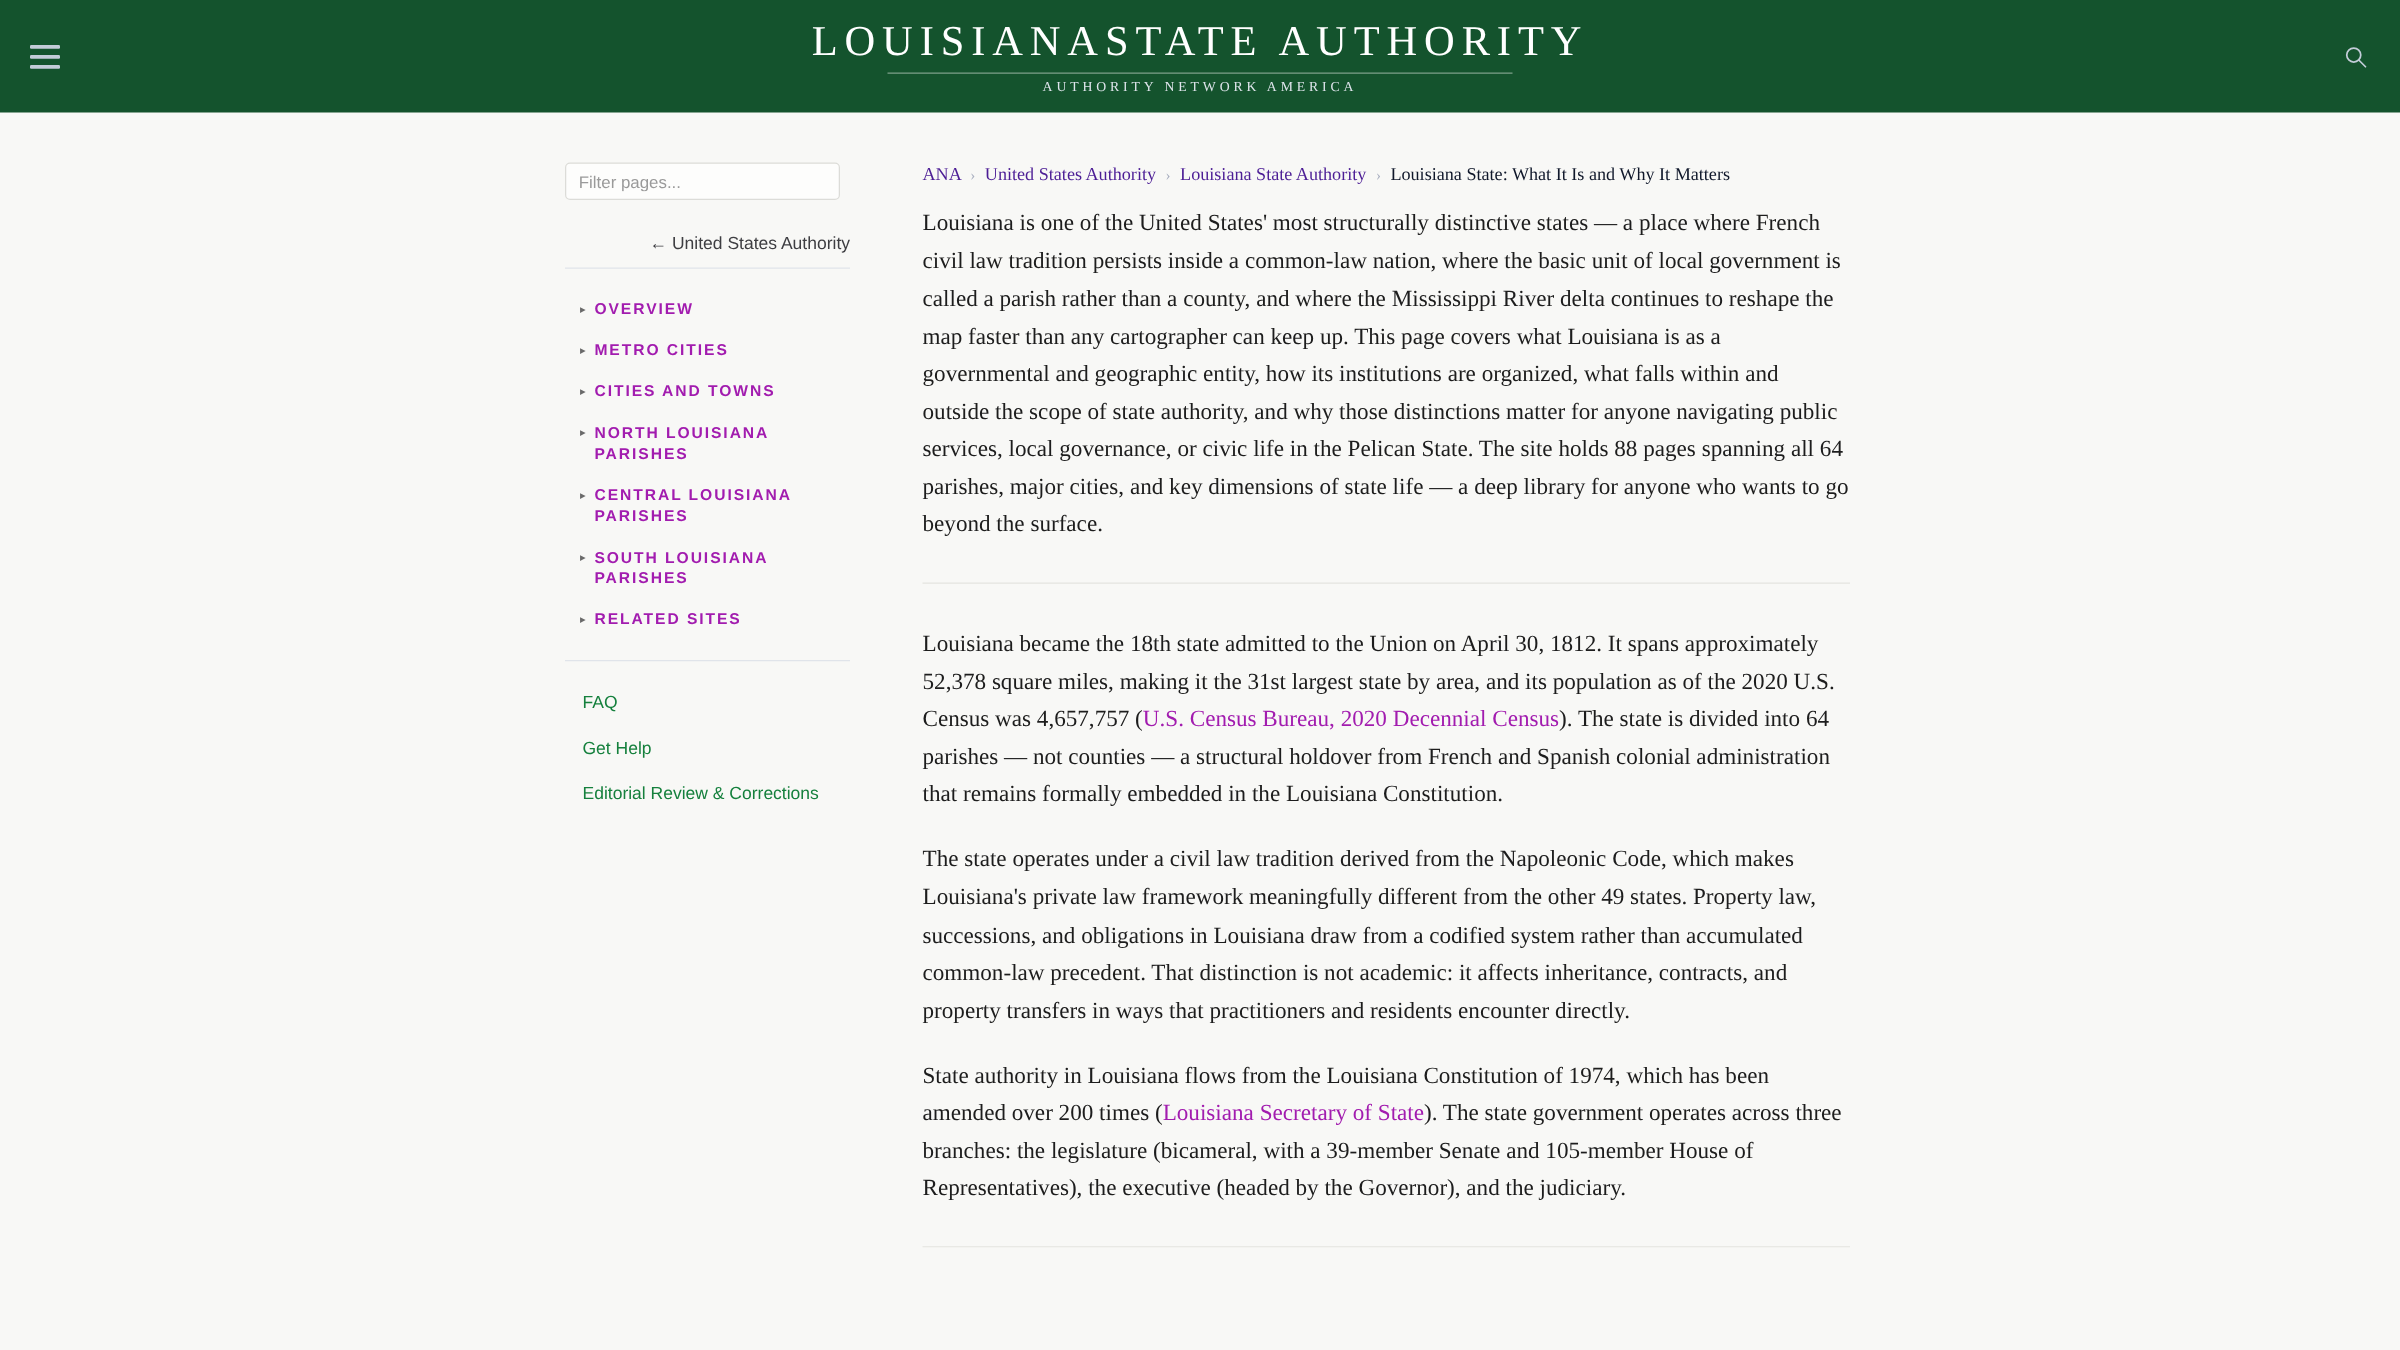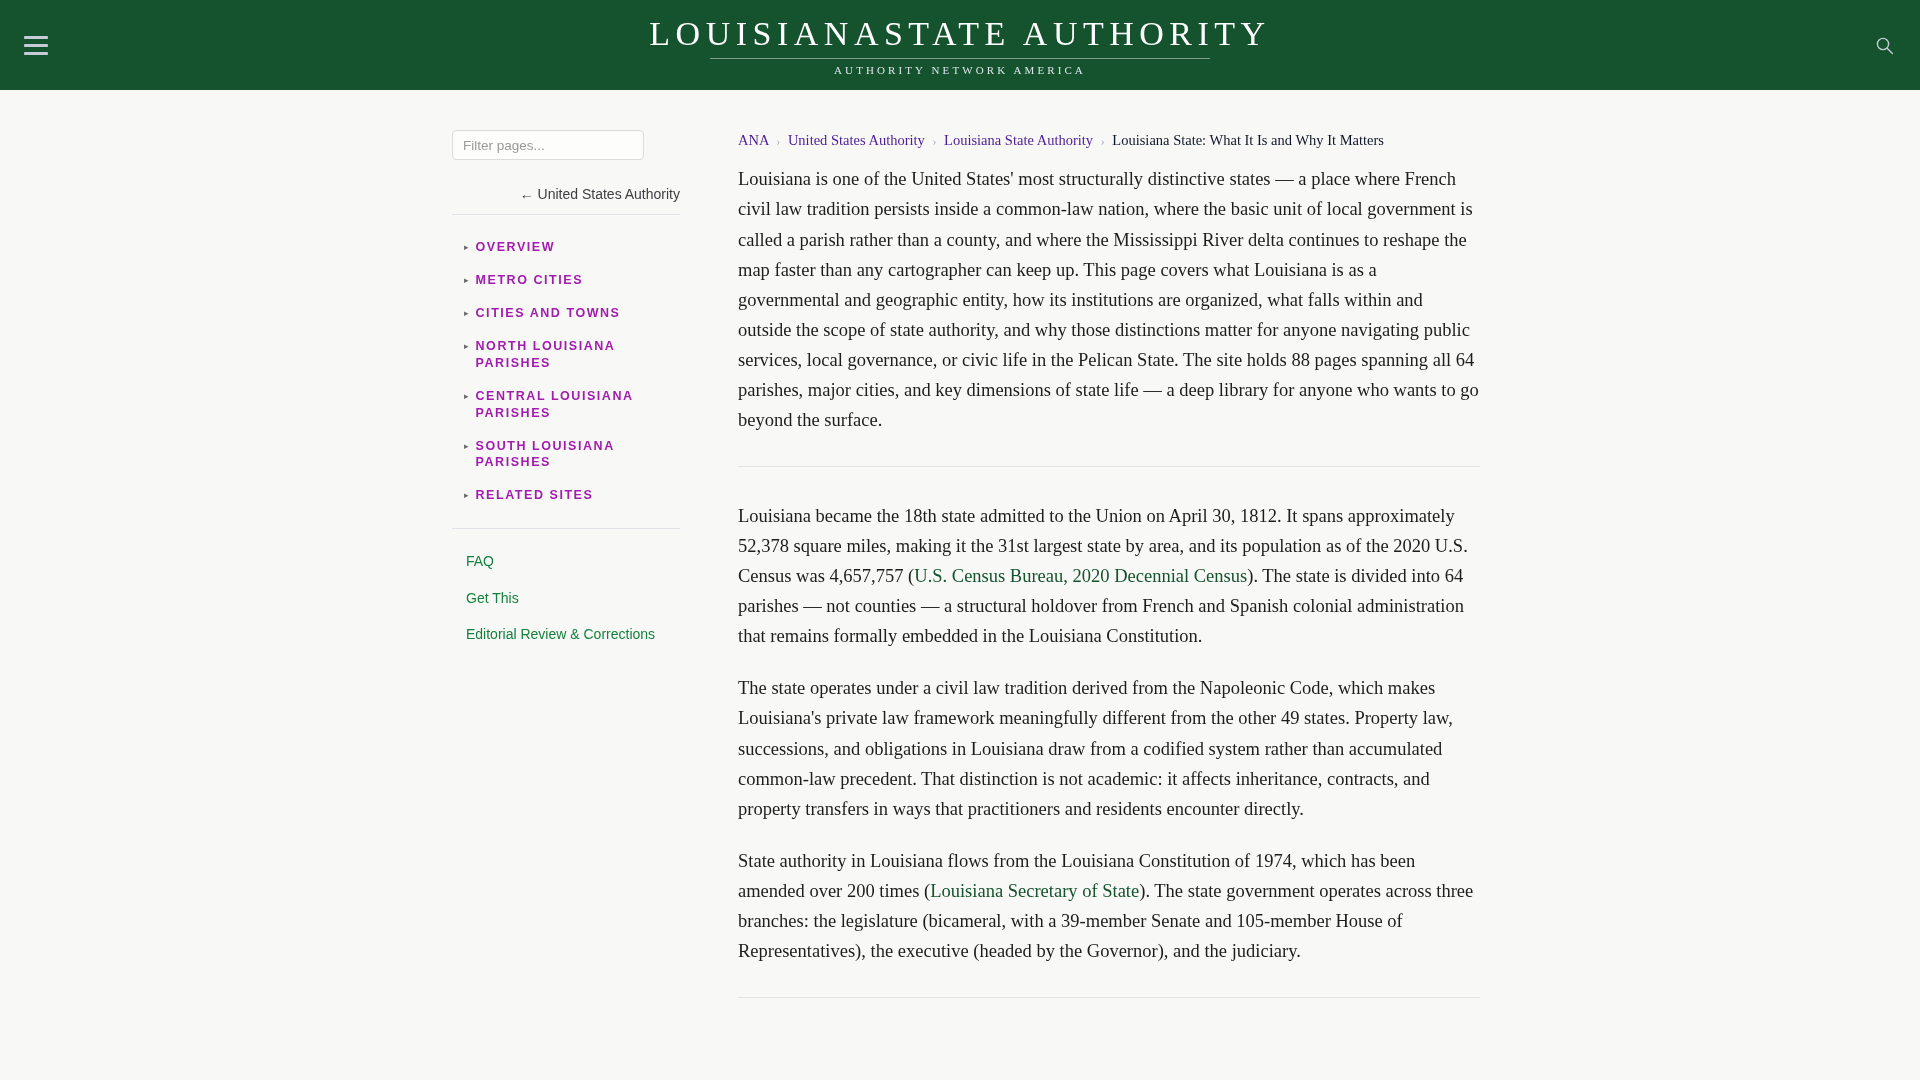--- a/index.html
+++ b/index.html
@@ -89,21 +89,21 @@
     align-items: flex-start;
     padding-top: 40px;
   }
   .sidebar {
     width: 228px;
     margin-left: 452px;
     flex: 0 0 228px;
     padding-bottom: 60px;
   }
   .filter-input {
-    width: 192px;
+    width: 220px;
     height: 30px;
     border: 1px solid #dcdcd8;
     border-radius: 4px;
     background: #fdfdfc;
     padding: 0 10px;
     font-family: "Liberation Sans", sans-serif;
     font-size: 13.5px;
     color: #3c3c3c;
     outline: none;
   }
@@ -188,21 +188,21 @@
   }
   .content p {
     font-family: "Liberation Serif", serif;
     font-size: 18.5px;
     line-height: 1.63;
     color: #1d1d1d;
     margin: 0 0 22px 0;
     text-align: left;
   }
   .content p a {
-    color: #14532d;
+    color: #a21caf;
     text-decoration: none;
     cursor: pointer;
   }
   .section-rule {
     height: 1px;
     background: #e3e3e0;
     margin: 30px 0 34px 0;
   }
   .section-heading {
     font-family: "Liberation Serif", serif;
@@ -275,21 +275,21 @@
       <span class="nav-label">SOUTH LOUISIANA PARISHES</span>
     </div>
     <div class="nav-group">
       <span class="nav-caret">▸</span>
       <span class="nav-label">RELATED SITES</span>
     </div>
 
     <div class="sidebar-divider-2"></div>
 
     <a class="util-link">FAQ</a>
-    <a class="util-link">Get This</a>
+    <a class="util-link">Get Help</a>
     <a class="util-link">Editorial Review &amp; Corrections</a>
   </aside>
 
   <main class="content">
 
     <nav class="breadcrumb">
       <a>ANA</a>
       <span class="sep">›</span>
       <a>United States Authority</a>
       <span class="sep">›</span>

